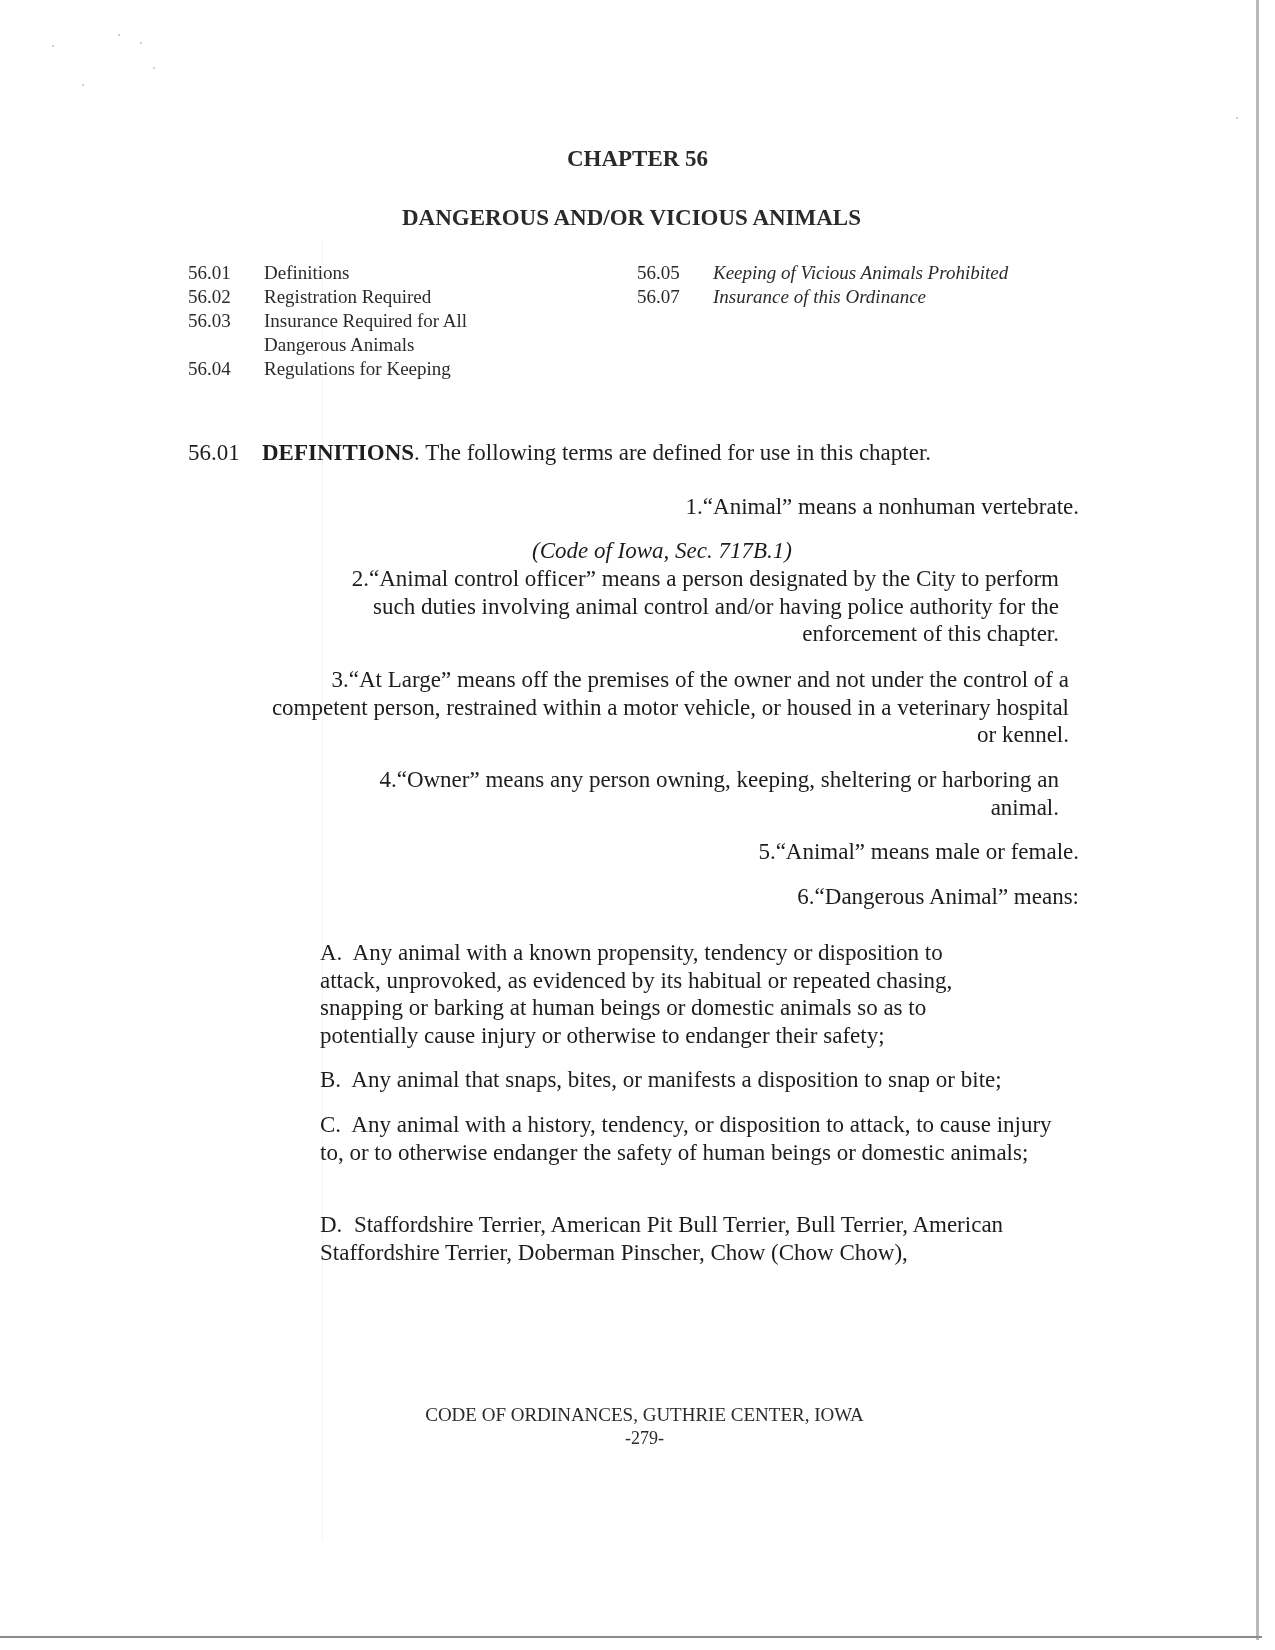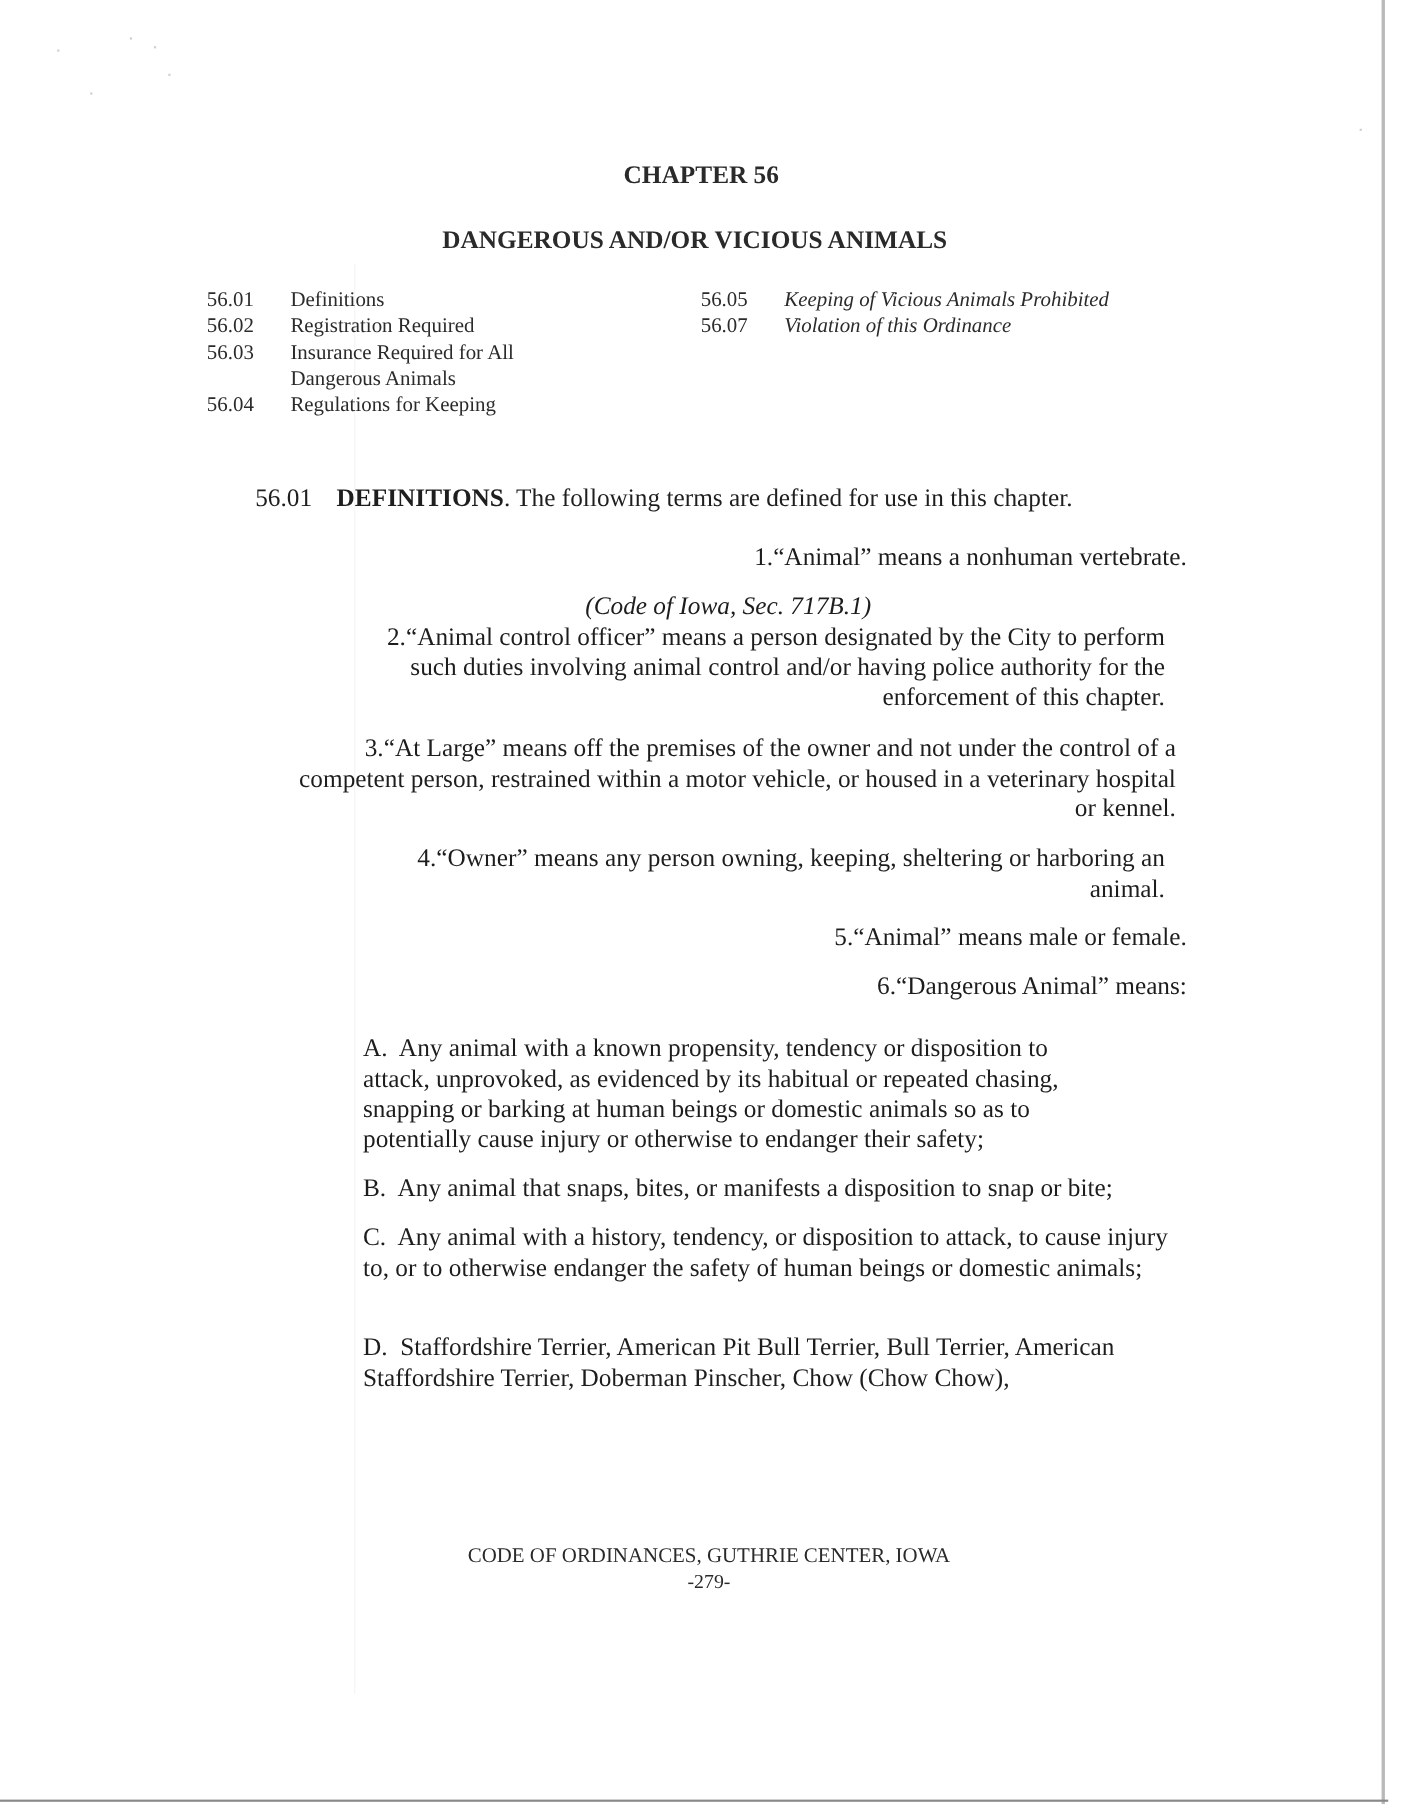--- a/index.html
+++ b/index.html
@@ -16,30 +16,30 @@
                       font-weight: bold; font-size: 23px; color: #2a2a2a; transform: translateX(-6px); }
 
   .toc { position: absolute; font-size: 19px; line-height: 24px; color: #2b2b2b; }
   .toc-left { left: 188px; top: 261px; }
   .toc-right { left: 637px; top: 261px; }
   .toc-row { display: flex; }
   .toc-num { width: 76px; }
   .toc-title { width: 310px; }
   .toc-right .toc-title { width: 400px; font-style: italic; }
 
-  .body-text { position: absolute; font-size: 23px; line-height: 27px; color: #1e1e1e; margin-left: 44px; }
+  .body-text { position: absolute; font-size: 23px; line-height: 27px; color: #1e1e1e; }
   .sec-head { left: 188px; top: 439px; }
   .sec-head .num { display: inline-block; width: 74px; }
   .sec-head b { font-weight: bold; }
 
   .item { position: absolute; left: 259px; width: 820px; font-size: 23px; line-height: 27.5px; text-align: right; }
   .item .n { display: inline-block; width: 74px; }
   .cite { position: absolute; left: 532px; top: 538px; font-style: italic; font-size: 23px; }
 
-  .sub { position: absolute; left: 330px; width: 760px; font-size: 23px; line-height: 27.5px; }
+  .sub { position: absolute; left: 320px; width: 760px; font-size: 23px; line-height: 27.5px; }
 
   .footer { position: absolute; left: 0; width: 1275px; text-align: center; font-size: 19px; color: #2a2a2a; }
   .footer-1 { top: 1404px; transform: translateX(7px); }
   .footer-2 { top: 1428px; font-size: 18px; transform: translateX(7px); }
 
   .specks span { position: absolute; width: 2px; height: 2px; background: #cfcfcf; }
 </style>
 </head>
 <body>
 
@@ -78,21 +78,21 @@
     </div>
   </div>
 
   <div class="toc toc-right">
     <div class="toc-row">
       <span class="toc-num">56.05</span>
       <span class="toc-title">Keeping of Vicious Animals Prohibited</span>
     </div>
     <div class="toc-row">
       <span class="toc-num">56.07</span>
-      <span class="toc-title">Violation of this Ordinance</span>
+      <span class="toc-title">Insurance of this Ordinance</span>
     </div>
   </div>
 
   <div class="body-text sec-head">
     <span class="num">56.01</span><b>DEFINITIONS</b><span>. The following terms are defined for use in this chapter.</span>
   </div>
 
   <div class="item" style="top:493px">
     <span class="n">1.</span><span>“Animal” means a nonhuman vertebrate.</span>
   </div>

